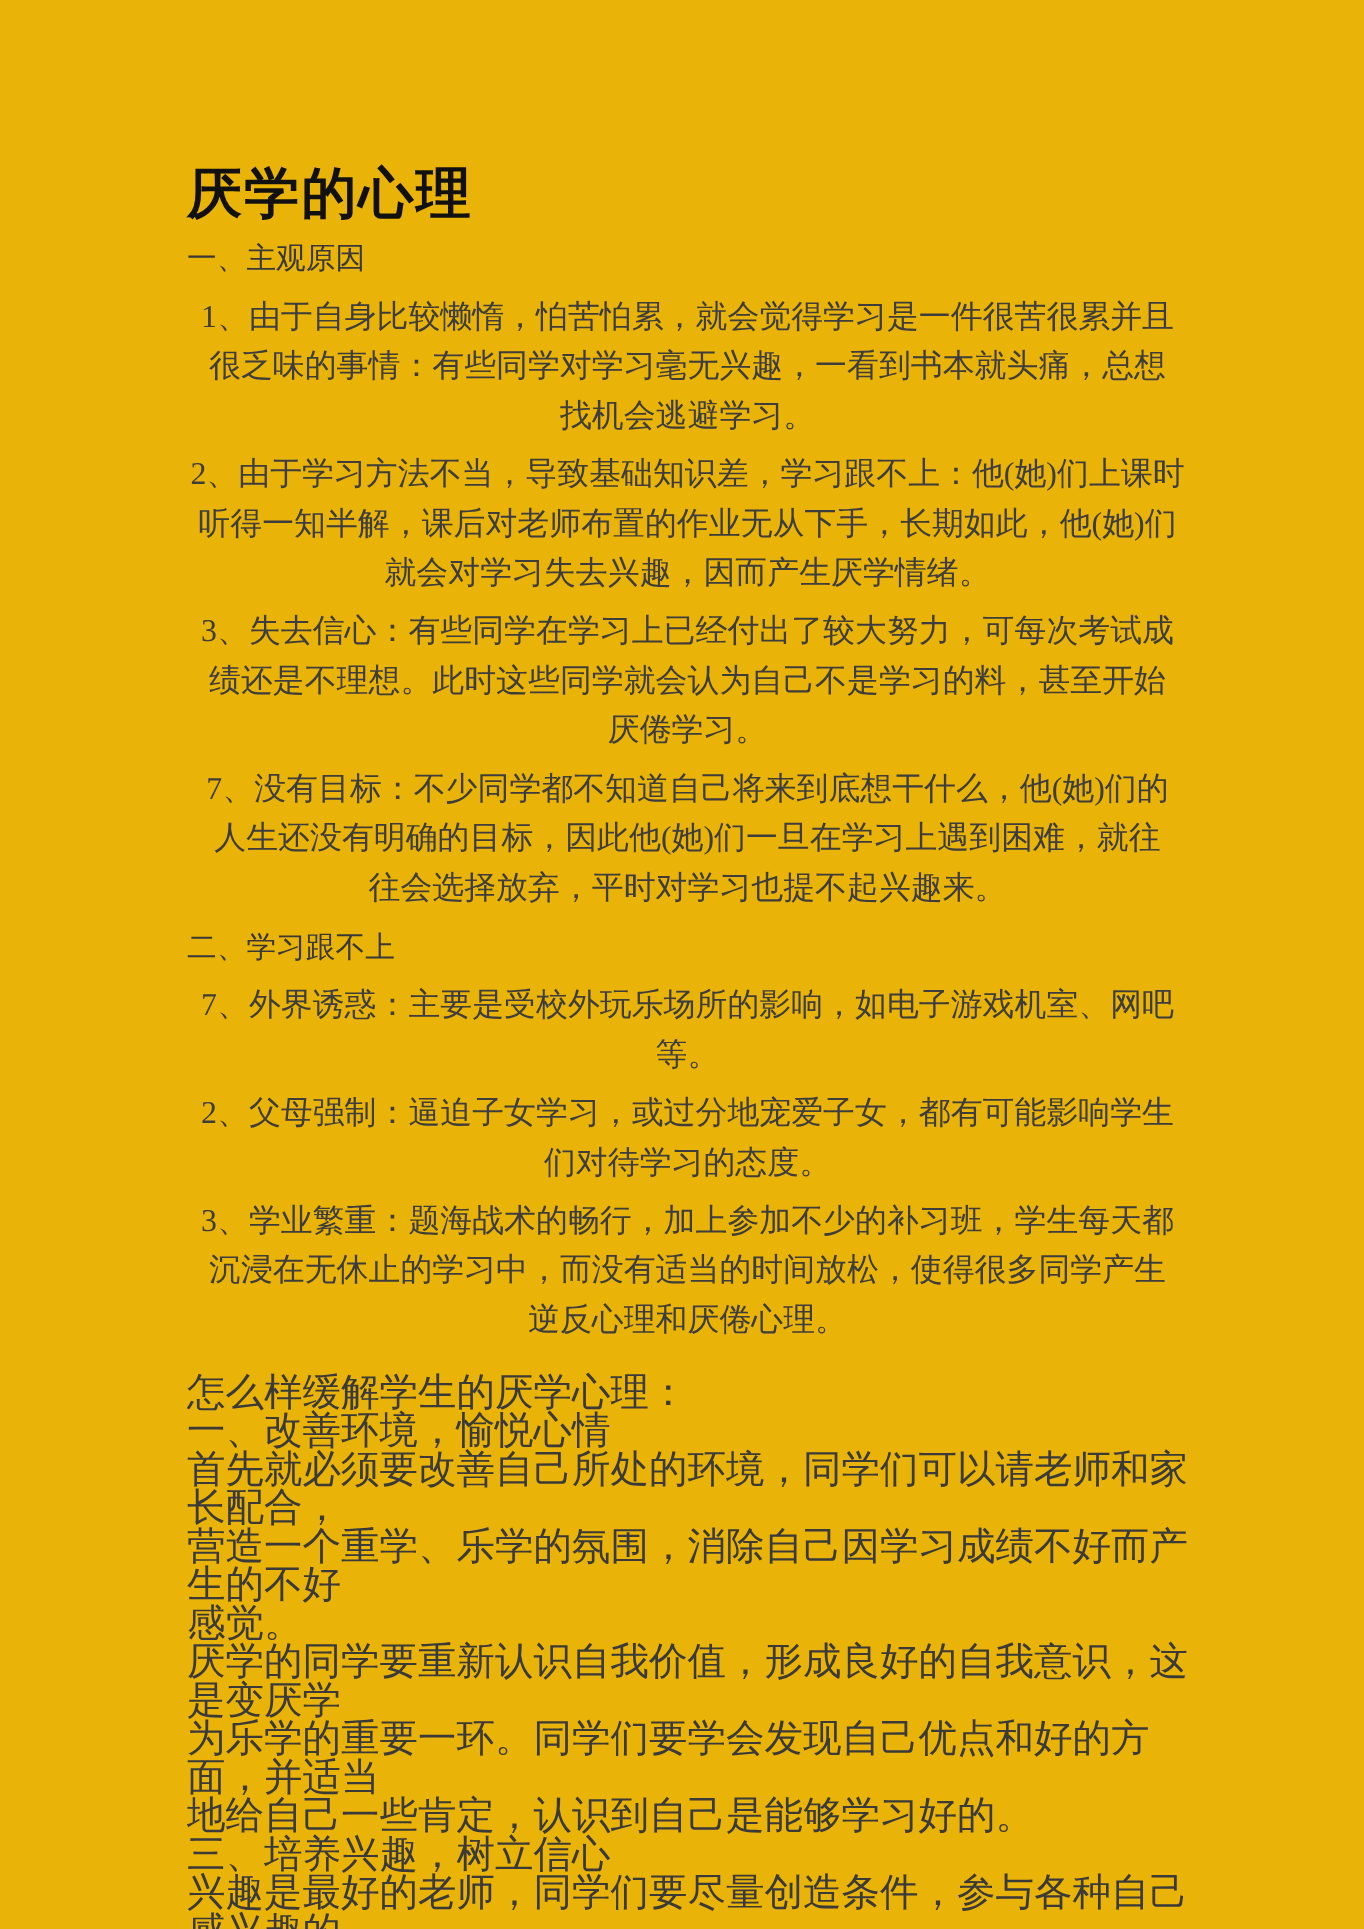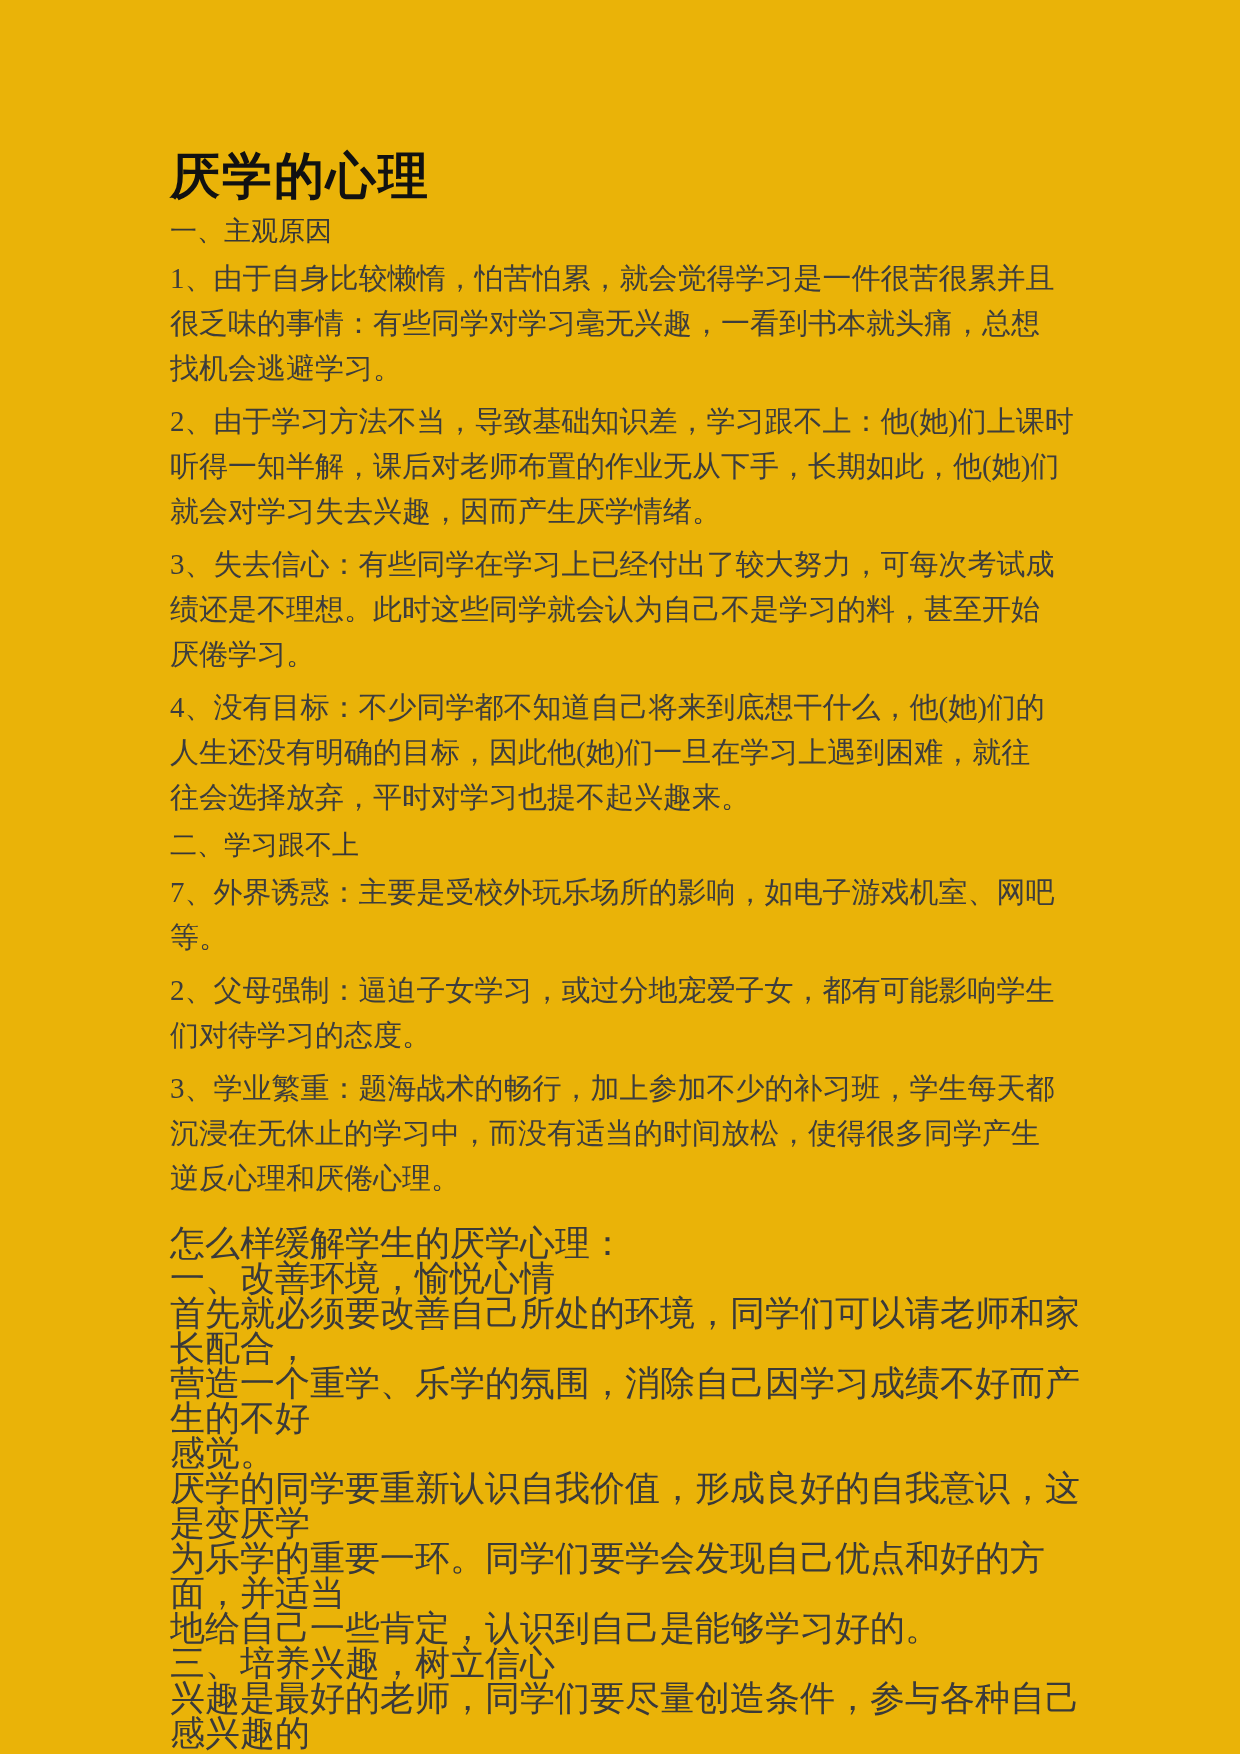--- a/index.html
+++ b/index.html
@@ -32,28 +32,29 @@
   }
   .block {
     white-space: pre-line;
     margin: 0;
     color: #3d3d3d;
   }
   
   .causes .heading {
     font-size: 27px;
     line-height: 34px;
-    margin: 4px 0;
+    margin: 14px 0;
     color: #383838;
   }
   .causes .body {
     font-size: 29px;
     line-height: 45px;
     margin: 8px 0;
     color: #3d3d3d;
+    text-align: center;
   }
   
   .remedies {
     margin-top: 25px;
   }
   .remedies .heading,
   .remedies .body {
     font-size: 35px;
     line-height: 35px;
     margin: 0;
@@ -70,21 +71,21 @@
         <p class="block heading">一、主观原因</p>
         <p class="block body">1、由于自身比较懒惰，怕苦怕累，就会觉得学习是一件很苦很累并且
 很乏味的事情：有些同学对学习毫无兴趣，一看到书本就头痛，总想
 找机会逃避学习。</p>
         <p class="block body">2、由于学习方法不当，导致基础知识差，学习跟不上：他(她)们上课时
 听得一知半解，课后对老师布置的作业无从下手，长期如此，他(她)们
 就会对学习失去兴趣，因而产生厌学情绪。</p>
         <p class="block body">3、失去信心：有些同学在学习上已经付出了较大努力，可每次考试成
 绩还是不理想。此时这些同学就会认为自己不是学习的料，甚至开始
 厌倦学习。</p>
-        <p class="block body">4、没有目标：不少同学都不知道自己将来到底想干什么，他(她)们的
+        <p class="block body">7、没有目标：不少同学都不知道自己将来到底想干什么，他(她)们的
 人生还没有明确的目标，因此他(她)们一旦在学习上遇到困难，就往
 往会选择放弃，平时对学习也提不起兴趣来。</p>
         <p class="block heading">二、学习跟不上</p>
         <p class="block body">7、外界诱惑：主要是受校外玩乐场所的影响，如电子游戏机室、网吧
 等。</p>
         <p class="block body">2、父母强制：逼迫子女学习，或过分地宠爱子女，都有可能影响学生
 们对待学习的态度。</p>
         <p class="block body">3、学业繁重：题海战术的畅行，加上参加不少的补习班，学生每天都
 沉浸在无休止的学习中，而没有适当的时间放松，使得很多同学产生
 逆反心理和厌倦心理。</p>

